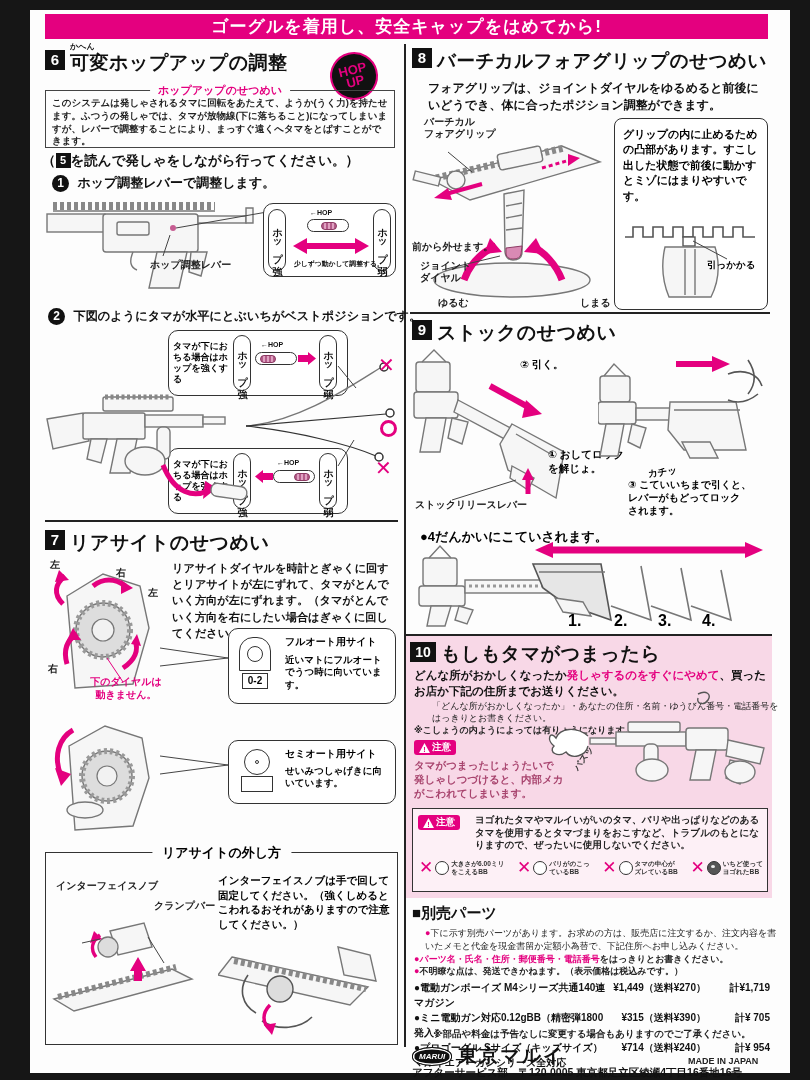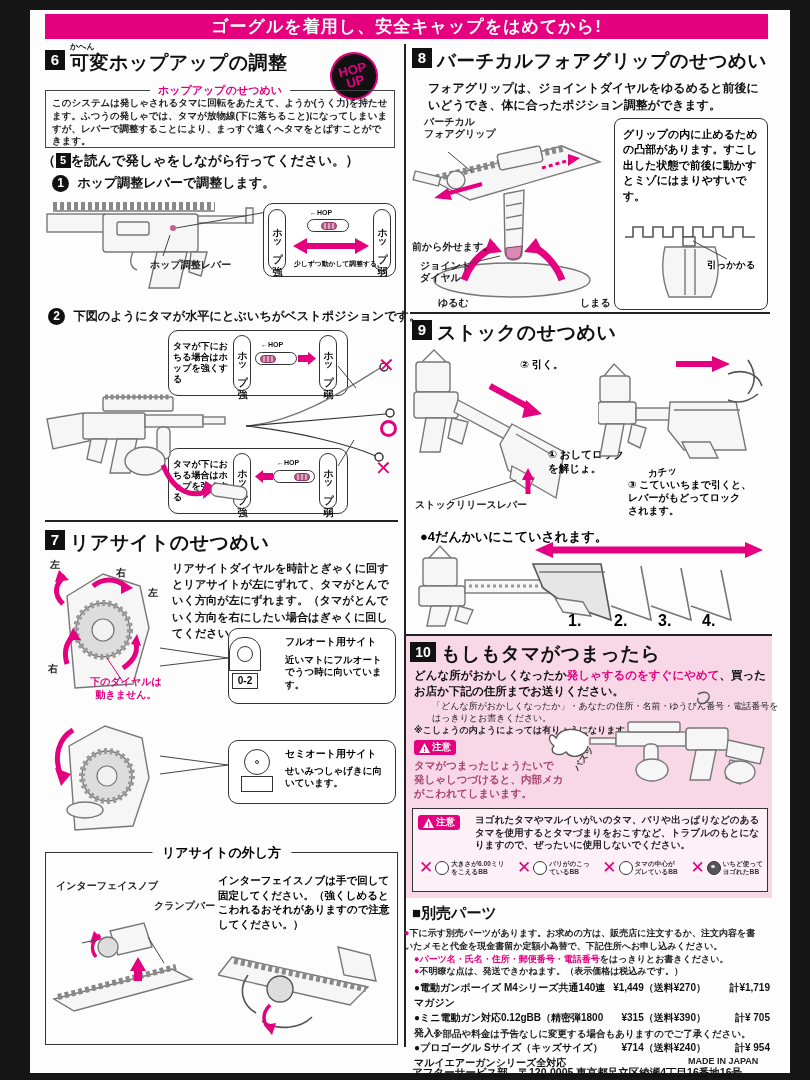--- a/index.html
+++ b/index.html
@@ -193,21 +193,21 @@
   <span class="abs vlabel" style="left:148px;top:586px;">左</span>
   <span class="abs vlabel" style="left:48px;top:662px;">右</span>
   <div class="abs pink" style="left:86px;top:676px;width:80px;font-size:10px;font-weight:bold;line-height:1.25;text-align:center;">下のダイヤルは動きません。</div>
 
   <div class="abs" style="left:172px;top:560px;width:226px;font-size:11.2px;font-weight:bold;color:#111;line-height:1.45;">リアサイトダイヤルを時計とぎゃくに回すとリアサイトが左にずれて、タマがとんでいく方向が左にずれます。（タマがとんでいく方向を右にしたい場合はぎゃくに回してください。）</div>
 
   <svg class="abs" style="left:160px;top:640px;" width="70" height="30" viewBox="0 0 70 30">
       <polyline points="0,8 68,18 0,26" class="leader"></polyline>
     </svg>
   <div class="abs callout" style="left:228px;top:628px;width:168px;height:76px;padding:6px;">
-    <div class="abs" style="left:0;top:8px;width:34px;">
+    <div class="abs" style="left:10px;top:8px;width:34px;">
       <div style="width:32px;height:34px;border:1.6px solid #333;border-radius:14px 14px 0 0;position:relative;background:#fff;">
         <div style="position:absolute;left:7px;top:8px;width:16px;height:16px;border:1.6px solid #333;border-radius:50%;"></div>
       </div>
       <div style="width:26px;margin:2px 0 0 3px;border:1.6px solid #333;font-size:10px;font-weight:bold;text-align:center;line-height:14px;">0-2</div>
     </div>
     <div class="abs" style="left:56px;top:6px;width:104px;">
       <div style="font-size:10px;font-weight:bold;">フルオート用サイト</div>
       <div style="font-size:9.5px;font-weight:600;margin-top:5px;line-height:1.3;">近いマトにフルオートでうつ時に向いています。</div>
     </div>
   </div>
@@ -447,21 +447,21 @@
       <div style="display:flex;align-items:center;gap:2px;">
         <span class="xmark">✕</span>
           <span class="bb bbdark"></span>
         <span class="bblbl" style="white-space:pre-line;">いちど使って
 ヨゴれたBB</span>
       </div>
     </div>
   </div>
 
   <span class="abs" style="left:412px;top:904px;font-size:15px;font-weight:bold;color:#111;">■別売パーツ</span>
-  <div class="abs" style="left:404px;top:927px;width:356px;font-size:9px;font-weight:bold;color:#222;line-height:1.4;">
+  <div class="abs" style="left:425px;top:927px;width:356px;font-size:9px;font-weight:normal;color:#222;line-height:1.4;">
     <span class="pink">●</span><span>下に示す別売パーツがあります。お求めの方は、販売店に注文するか、注文内容を書いたメモと代金を現金書留か定額小為替で、下記住所へお申し込みください。</span>
   </div>
   <div class="abs" style="left:414px;top:953px;width:356px;font-size:9px;font-weight:bold;line-height:1.4;">
     <span class="pink">●</span><span class="pink">パーツ名・氏名・住所・郵便番号・電話番号</span><span style="color:#222;">をはっきりとお書きください。</span>
   </div>
   <div class="abs" style="left:414px;top:965px;width:356px;font-size:9px;font-weight:bold;color:#222;line-height:1.4;">
     <span class="pink">●</span><span>不明瞭な点は、発送できかねます。（表示価格は税込みです。）</span>
   </div>
   <div class="abs" style="left:414px;top:980px;width:356px;">
     <div class="prod">
@@ -475,16 +475,20 @@
       <span class="tt">計¥ 705</span>
     </div>
     <div class="prod">
       <span class="nm">●プロゴーグル Sサイズ（キッズサイズ）マルイエアーガンシリーズ全対応</span>
       <span class="pr">¥714（送料¥240）</span>
       <span class="tt">計¥ 954</span>
     </div>
   </div>
   <div class="abs" style="left:414px;top:1028px;width:356px;text-align:center;font-size:9.5px;font-weight:bold;color:#222;">※部品や料金は予告なしに変更する場合もありますのでご了承ください。</div>
 
+  <div class="abs" style="left:412px;top:1043px;display:flex;align-items:center;gap:6px;">
+    <span style="display:inline-block;background:#111;color:#fff;font-weight:bold;font-style:italic;font-size:8px;border-radius:50%/45%;padding:4px 6px;border:1.5px solid #111;box-shadow:0 0 0 1.5px #fff inset;">MARUI</span>
+    <span style="font-size:19px;font-weight:bold;color:#111;letter-spacing:2px;">東京マルイ</span>
+  </div>
   <div class="abs ftline" style="left:412px;top:1066px;white-space:nowrap;">アフターサービス部　〒120-0005 東京都足立区綾瀬4丁目16番地16号</div>
   <div class="abs ftline" style="left:412px;top:1079px;white-space:nowrap;">商品のお問い合わせ 03-3605-1113　パーツのお問い合わせ 03-3605-9669</div>
   <span class="abs" style="left:688px;top:1056px;font-size:9px;font-weight:bold;color:#222;">MADE IN JAPAN</span>
 </div>
 
 </body></html>

